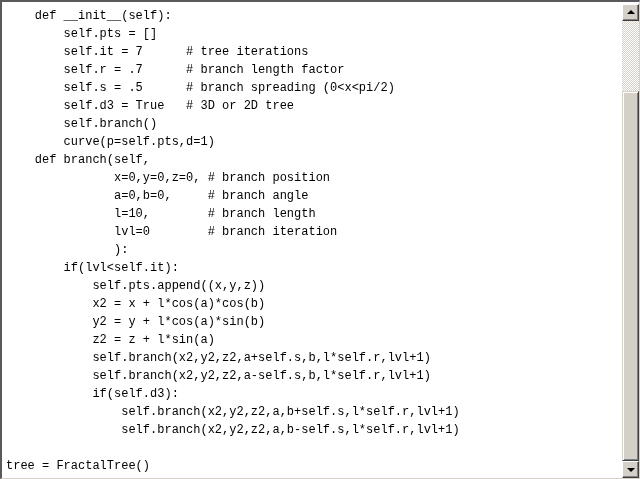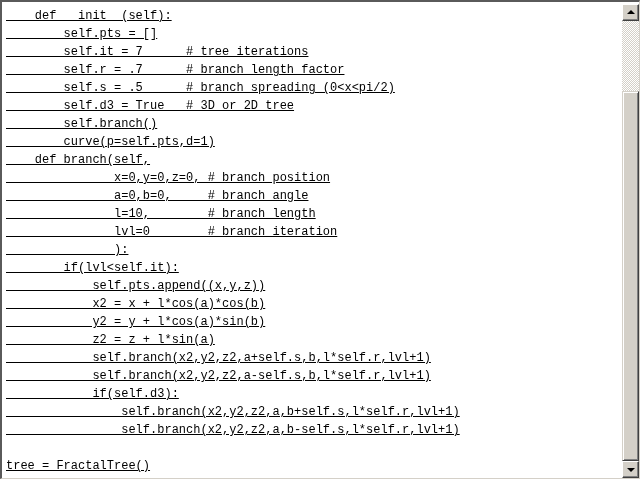--- a/index.html
+++ b/index.html
@@ -26,21 +26,21 @@
     }
     .code {
       position: absolute; left: 2px; top: 3px;
       margin: 0;
       font-family: "Liberation Mono", "DejaVu Sans Mono", monospace;
       font-size: 12px;
       line-height: 18px;
       color: #000000;
       white-space: pre;
     }
-    .code-line { display: block; height: 18px; text-decoration: underline; }
+    .code-line { display: block; height: 18px; }
     .scrollbar {
       position: absolute; left: 620px; top: 2px;
       width: 17px; height: 474px;
       background-color: #ffffff;
       background-image:
         linear-gradient(45deg, #d4d0c8 25%, transparent 25%, transparent 75%, #d4d0c8 75%),
         linear-gradient(45deg, #d4d0c8 25%, transparent 25%, transparent 75%, #d4d0c8 75%);
       background-size: 2px 2px;
       background-position: 0 0, 1px 1px;
     }

